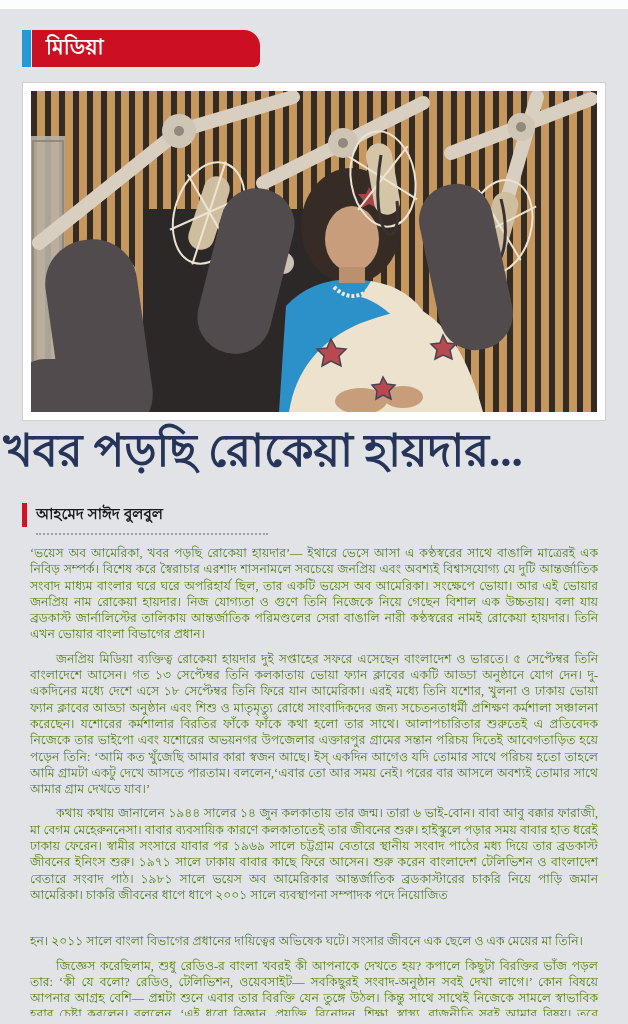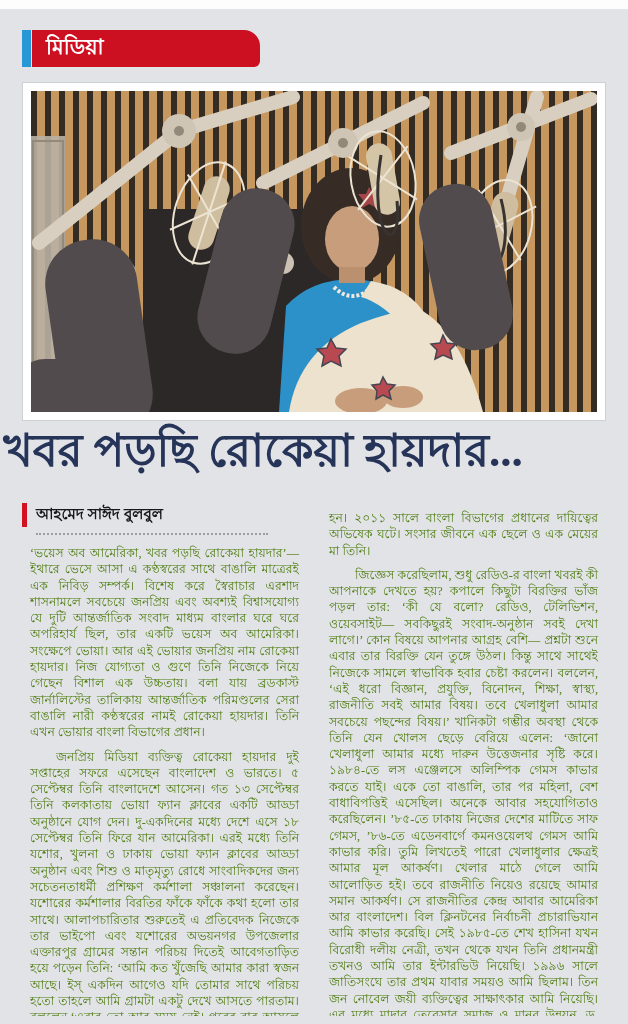--- a/index.html
+++ b/index.html
@@ -49,21 +49,21 @@
     font-size:15px;font-weight:bold;color:#17181b;
     font-family:"Liberation Sans","DejaVu Sans",sans-serif;
   }
   .byline-rule{
     margin:4px 0 0 14px;width:232px;
     border-bottom:2px dotted #9a9ea5;height:2px;
   }
   
   .content{
     position:absolute;top:502px;left:22px;width:584px;height:514px;
-    display:flex;gap:14px;overflow:hidden;
+    display:flex;gap:14px;overflow:hidden;flex-direction:column;
   }
   .col{flex:1 1 0;min-width:0;}
   .col p{
     margin:8px;
     font-size:12.3px;line-height:16.3px;
     color:#4d7c0f;text-align:justify;
   }
   .col p.indent{text-indent:26px;font-family:Liberation Serif, serif;}
 </style>
 </head>

